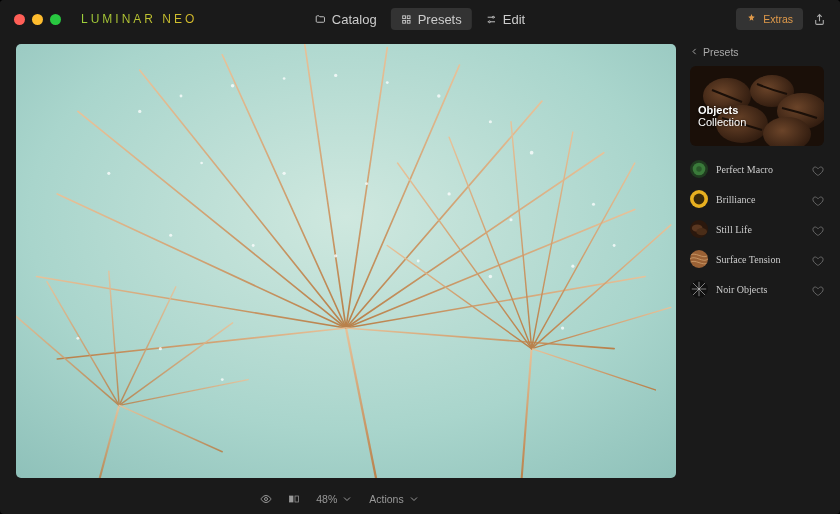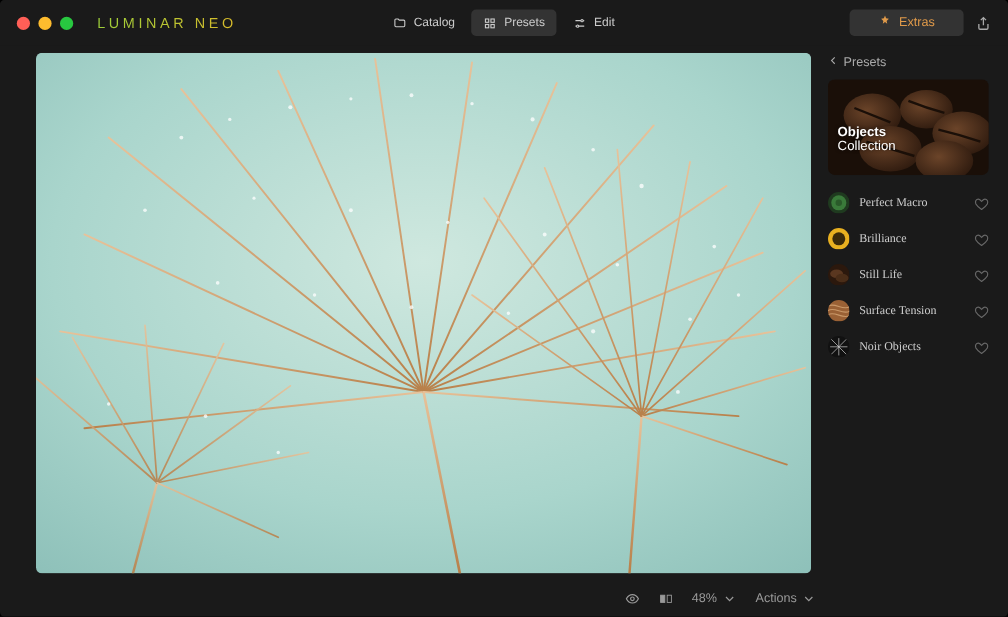--- a/index.html
+++ b/index.html
@@ -38,35 +38,35 @@
     -webkit-text-fill-color: transparent; color: transparent;
   }
   .navtabs {
     position: absolute; left:50%; transform: translateX(-50%);
     display: flex; gap: 4px;
   }
   .navtab {
     display: flex; align-items: center; gap: 6px;
     height: 22px; padding: 0 10px;
     border-radius: 4px;
-    font-size: 10px; color: #ccc; cursor: pointer; justify-content: center;
+    font-size: 13px; color: #ccc; cursor: pointer; justify-content: center;
   }
   .navtab.active { background: #333; }
   .navtab svg { width: 11px; height: 11px; display: block; }
   .title-right { margin-left: auto; display: flex; align-items: center; gap: 10px; }
   .extras {
     display: flex; align-items: center; gap: 6px;
-    height: 22px; padding: 0 24px;
+    height: 22px; padding: 0 10px;
     background: #333; border-radius: 4px;
     font-size: 10.5px; color: #e09a4a; cursor: pointer;
   }
   .share-icon svg { width: 13px; height: 13px; display:block; }
   
   .main { flex: 1; display: flex; min-height: 0; }
-  .canvas-col { flex: 1; display: flex; flex-direction: column; min-width: 0; align-items: flex-end; }
+  .canvas-col { flex: 1; display: flex; flex-direction: column; min-width: 0; }
   .canvas-wrap { flex: 1; padding: 6px 4px 6px 16px; min-height: 0; }
   .canvas {
     width: 100%; height: 100%;
     border-radius: 5px;
     overflow: hidden;
     position: relative;
   }
   .canvas svg { width: 100%; height: 100%; display: block; }
   .statusbar {
     height: 30px; display: flex; align-items: center; justify-content: center;

